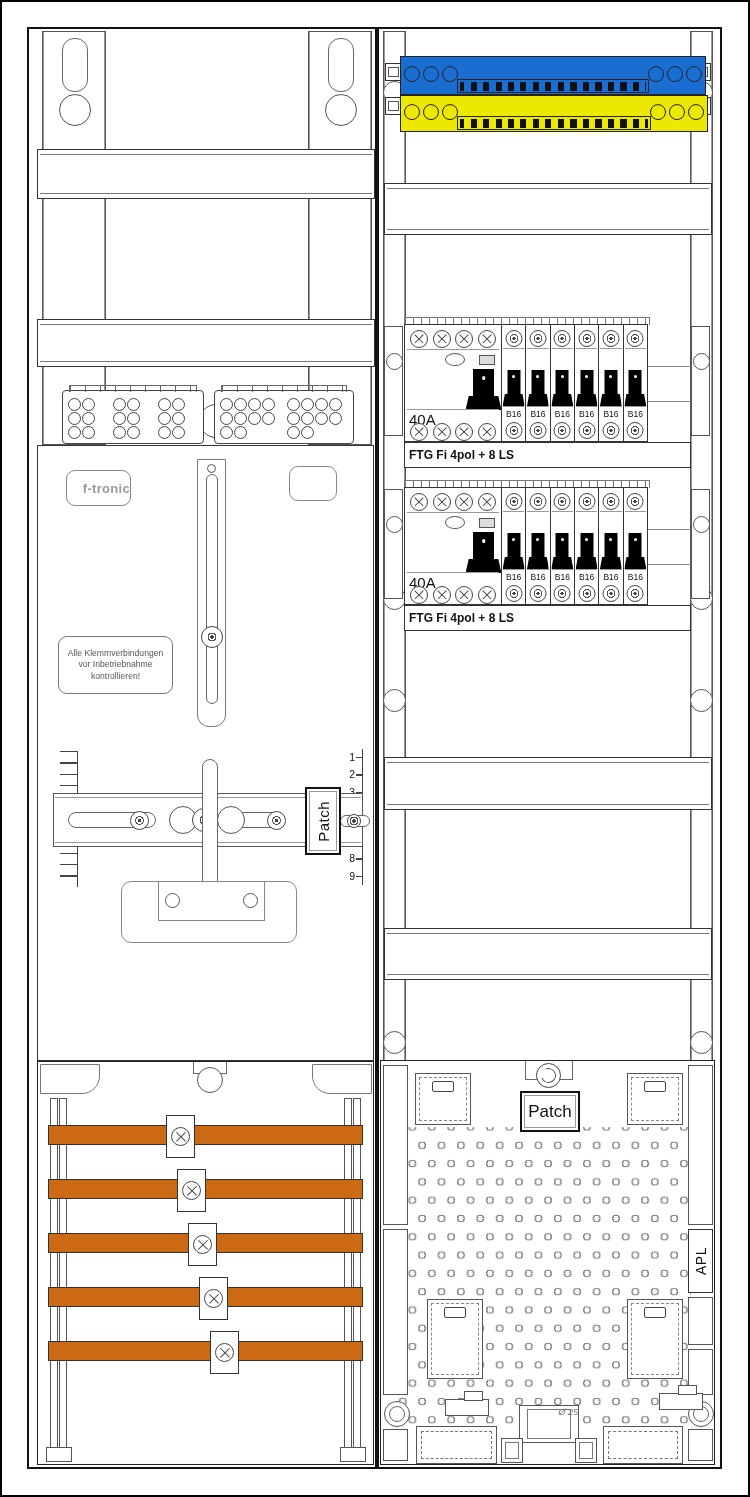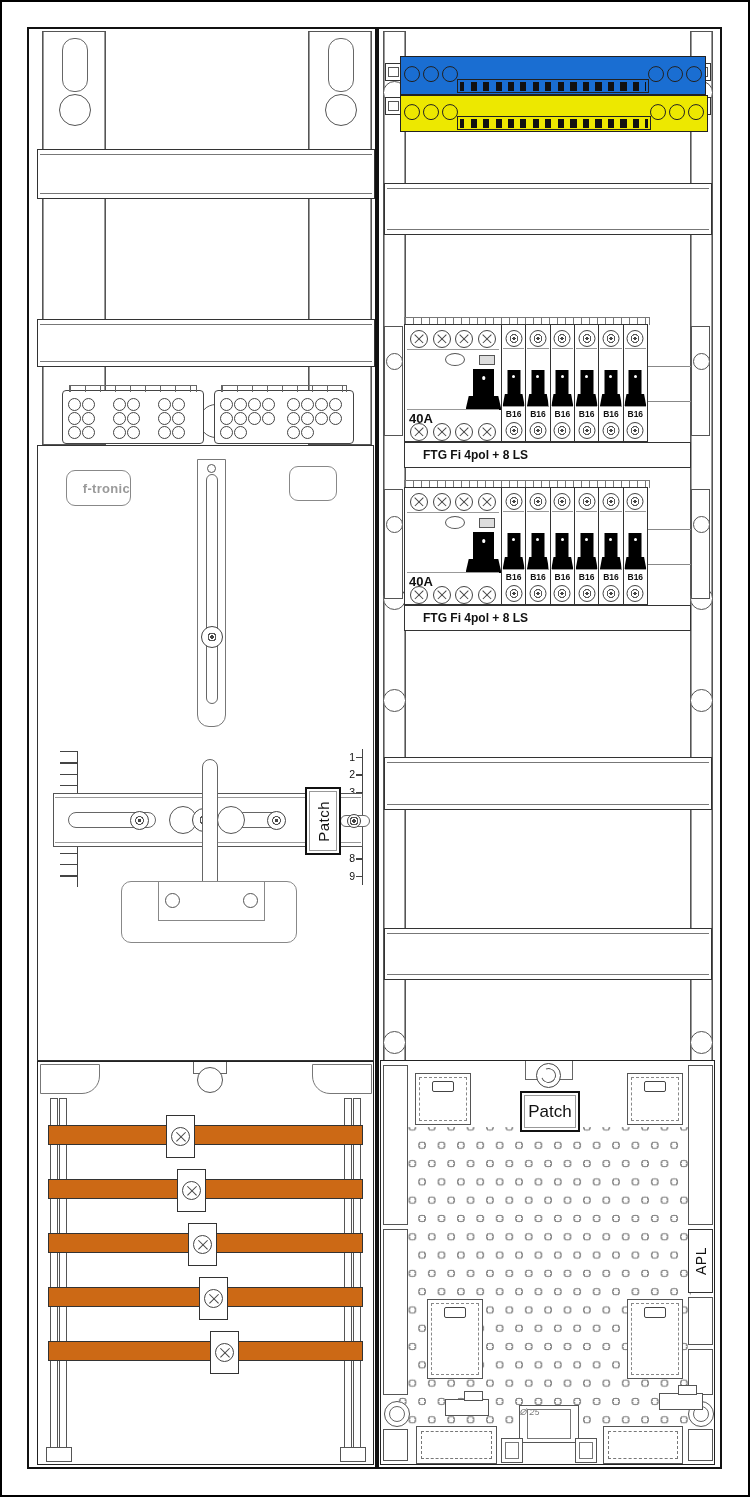--- a/index.html
+++ b/index.html
@@ -73,52 +73,52 @@
   .brk .hole{width:15px;height:15px;left:1px;top:26px;}
   .rcd{position:absolute;width:98px;height:118px;border:1.5px solid #333;background:#fff;box-sizing:border-box;}
   .srow{position:absolute;left:5px;right:5px;display:flex;justify-content:space-between;}
   .srow .screw{width:16px;height:16px;}
   .hline{position:absolute;left:2px;right:2px;height:0;border-top:1px solid #999;}
   .oval{position:absolute;width:18px;height:11px;border:1.4px solid #555;border-radius:50%;}
   .mini{position:absolute;width:14px;height:8px;border:1.2px solid #555;background:#ddd;}
   .rcd-toggle{position:absolute;left:68px;top:44px;width:21px;height:28px;background:#000;}
   .rcd-toggle::before{content:"";position:absolute;left:50%;bottom:-13px;transform:translateX(-50%);width:36px;height:14px;background:#000;clip-path:polygon(9% 0,91% 0,100% 100%,0 100%);}
   .rcd-toggle::after{content:"";position:absolute;left:50%;top:7px;transform:translateX(-50%);width:3.5px;height:3.5px;background:#fff;border-radius:50%;}
-  .rcd-rating{position:absolute;left:4px;top:86px;font-size:13px;font-weight:700;}
+  .rcd-rating{position:absolute;left:4px;top:86px;font-size:15px;font-weight:400;}
   .mcbs{position:absolute;top:0;width:146px;height:118px;display:flex;}
   .mcb{flex:1;position:relative;border:1.2px solid #333;margin-left:-1px;background:#fff;}
   .mcb::before{content:"";position:absolute;left:1px;right:1px;top:23px;border-top:1px solid #999;}
   .mcb::after{content:"";position:absolute;left:1px;right:1px;top:81px;border-top:1px solid #999;}
   .mcb .ring{left:50%;transform:translateX(-50%);}
   .mcb .ring.t{top:5px;} .mcb .ring.b{top:97px;}
   .mcb-toggle{position:absolute;left:50%;top:45px;transform:translateX(-50%);width:13px;height:25px;background:#000;z-index:1;}
   .mcb-toggle::before{content:"";position:absolute;left:50%;bottom:-11px;transform:translateX(-50%);width:22px;height:12px;background:#000;clip-path:polygon(10% 0,90% 0,100% 100%,0 100%);}
   .mcb-toggle::after{content:"";position:absolute;left:50%;top:5px;transform:translateX(-50%);width:3px;height:3px;background:#fff;border-radius:50%;}
-  .mcb-label{position:absolute;left:0;right:0;top:84px;text-align:center;font-size:8.5px;font-weight:700;}
-  .strip{position:absolute;height:26px;border:1.5px solid #333;background:#fff;font-size:12px;font-weight:600;line-height:25px;padding-left:18px;box-sizing:border-box;}
+  .mcb-label{position:absolute;left:0;right:0;top:84px;text-align:center;font-size:8.5px;font-weight:400;}
+  .strip{position:absolute;height:26px;border:1.5px solid #333;background:#fff;font-size:12px;font-weight:600;line-height:25px;padding-left:4px;box-sizing:border-box;}
   .stub{position:absolute;height:34px;border-top:1.5px solid #888;border-bottom:1.5px solid #888;}
   .lugstrip{position:absolute;height:7px;border:1px solid #777;border-bottom:none;
             background:repeating-linear-gradient(90deg,#777 0 1.2px,transparent 1.2px 8px);}
   
   .perf{position:absolute;
         background-image:radial-gradient(circle,transparent 2.5px,#888 2.6px 3.9px,transparent 4px),
                          radial-gradient(circle,transparent 2.5px,#888 2.6px 3.9px,transparent 4px);
         background-size:19.4px 36.6px;background-position:0 0,9.7px 18.3px;}
   .plate{position:absolute;border:1.5px solid #555;background:#fff;}
   .plate::before{content:"";position:absolute;inset:3px;border:1px dashed #888;}
   .ptab{position:absolute;top:7px;left:50%;transform:translateX(-50%);width:20px;height:9px;border:1.5px solid #444;border-radius:2px;background:#fff;}
   .ebox{position:absolute;width:25px;border:1.5px solid #555;background:#fff;box-sizing:border-box;}
   .cscrew{position:absolute;width:24px;height:24px;border:1.5px solid #555;border-radius:50%;background:#fff;}
   .cscrew::before{content:"";position:absolute;inset:4px;border:1.2px solid #666;border-radius:50%;}
   .aplbox{position:absolute;border:1.5px solid #333;background:#fff;display:flex;align-items:center;justify-content:center;font-size:14px;}
   .stepclamp{position:absolute;width:42px;height:15px;border:1.5px solid #555;background:#fff;}
   .stepclamp::before{content:"";position:absolute;right:5px;top:-9px;width:17px;height:8px;border:1.5px solid #555;background:#fff;}
   .k25{position:absolute;border:1.5px solid #555;background:#fff;}
   .k25::before{content:"";position:absolute;inset:3px 7px;border:1.2px solid #777;}
-  .k25 span{position:absolute;left:0;right:0;top:1px;text-align:left;font-size:9px;font-style:italic;color:#777;}
+  .k25 span{position:absolute;left:0;right:0;top:1px;text-align:right;font-size:9px;font-style:italic;color:#777;}
   .bigko{position:absolute;border:1.5px solid #555;background:#fff;}
   .bigko::before{content:"";position:absolute;inset:4px;border:1.4px dashed #777;}
   .sqclamp{position:absolute;width:20px;height:23px;border:1.5px solid #555;background:#fff;}
   .sqclamp::before{content:"";position:absolute;inset:3px;border:1px solid #777;}
   .nscrew{position:absolute;width:23px;height:23px;border:1.4px solid #444;border-radius:50%;background:#fff;}
   .nscrew::before{content:"";position:absolute;inset:4px;border:1.2px solid #555;border-radius:50%;transform:rotate(25deg);border-left-color:transparent;}
 </style>
 </head>
 <body>
 
@@ -196,20 +196,25 @@
 
   <section style="left:8px;top:416px;width:337px;height:616px;border:1.5px solid #333;box-sizing:border-box;">
     <div class="brand" style="left:28px;top:24px;width:63px;height:34px;justify-content:flex-end;">
       <span>f-tronic</span>
     </div>
     <div class="blank" style="left:251px;top:20px;width:46px;height:33px;"></div>
     <div class="pointer" style="left:159px;top:13px;width:27px;height:266px;">
       <span class="hole" style="left:9px;top:4px;width:7px;height:7px;"></span>
       <span class="pill" style="left:8px;top:14px;width:10px;height:228px;"></span>
       <span class="ring" style="left:3px;top:166px;width:20px;height:20px;"></span>
+    </div>
+    <div class="warnbox" style="left:20px;top:190px;width:113px;height:56px;">
+      <span>Alle Klemmverbindungen</span>
+      <span>vor Inbetriebnahme</span>
+      <span>kontrollieren!</span>
     </div>
     <div class="rulerL" style="left:22px;top:305px;width:17px;height:136px;"></div>
     <div class="rulerR" style="left:296px;top:303px;width:28px;">
           <span class="rnum">1</span>
           <span class="rnum">2</span>
           <span class="rnum">3</span>
         </div>
     <div class="rulerR" style="left:296px;top:387px;width:28px;">
           <span class="rnum">7</span>
           <span class="rnum">8</span>

